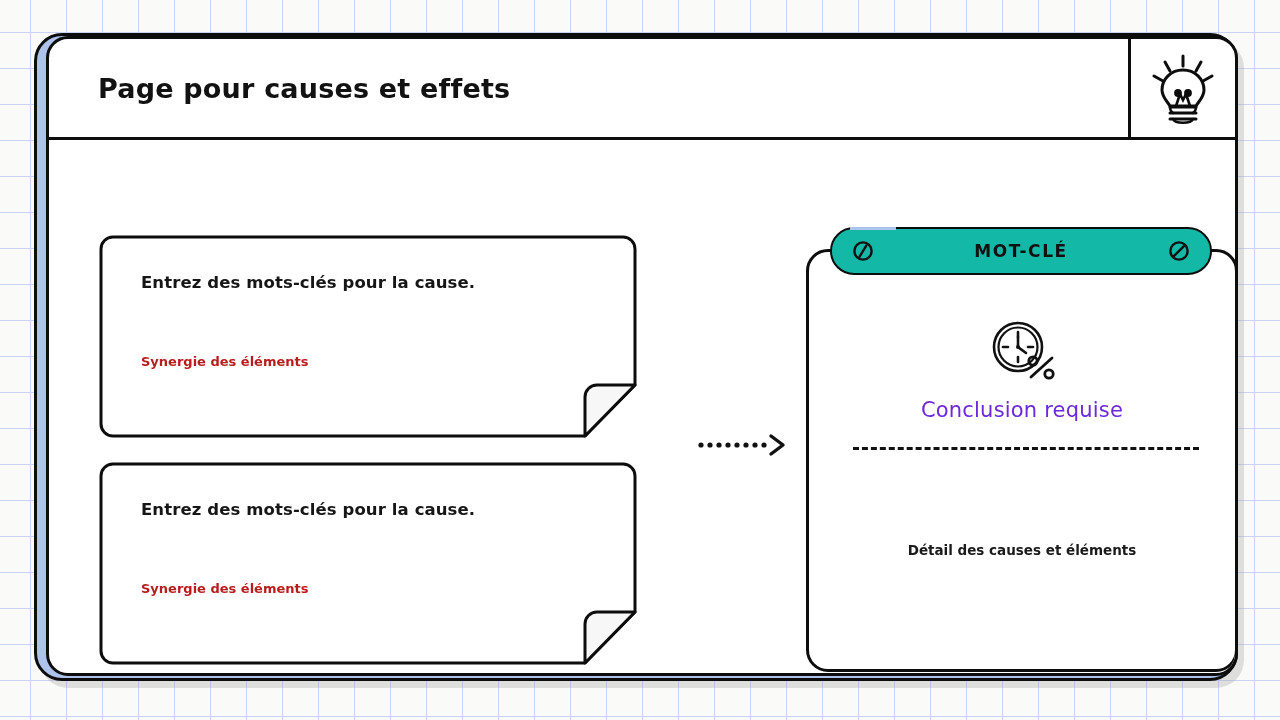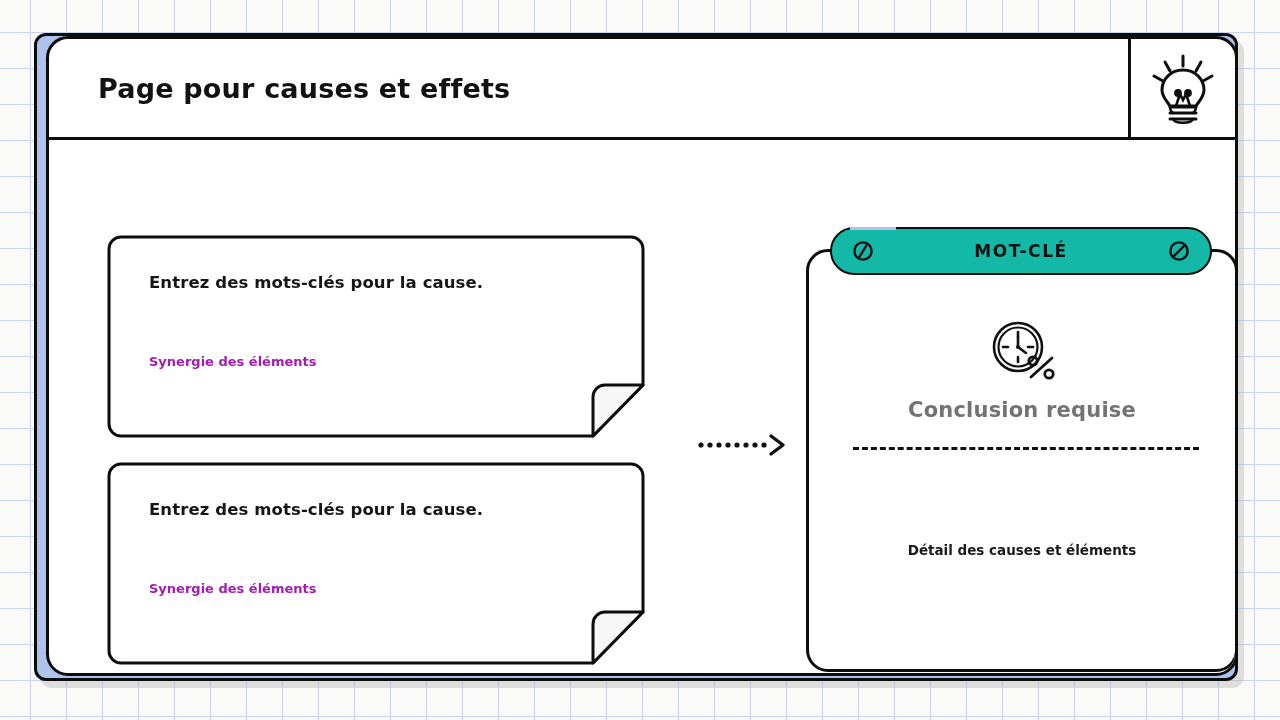--- a/index.html
+++ b/index.html
@@ -21,21 +21,21 @@
     position: relative;
   }
 
   
   #slide-frame {
     position: absolute;
     left: 34px;
     top: 33px;
     width: 1204px;
     height: 648px;
-    border-radius: 12px;
+    border-radius: 28px;
     background: #aec3ec;
     border: 3px solid #0d0d0d;
     box-shadow: 6px 7px 0 rgba(160,160,160,.30);
   }
 
   #slide-inner {
     position: absolute;
     left: 9px;
     top: 0px;
     width: 1192px;
@@ -83,21 +83,21 @@
     position: absolute;
     left: 0;
     top: 101px;
     width: 100%;
     height: 536px;
   }
 
   
   .cause-card {
     position: absolute;
-    left: 58px;
+    left: 50px;
     width: 538px;
     height: 203px;
     background: #ffffff;
     filter: drop-shadow(0 0 0 transparent);
   }
   #cause-card-1 { top: 95px; }
   #cause-card-2 { top: 322px; }
 
   .cause-card-shape {
     position: absolute;
@@ -114,21 +114,21 @@
     font-weight: 700;
     color: #161616;
     letter-spacing: .1px;
   }
   .cause-sub {
     position: absolute;
     top: 119px;
     left: 42px;
     font-size: 13px;
     font-weight: 600;
-    color: #a21caf;
+    color: #b91c1c;
   }
 
   
   #connector-arrow {
     position: absolute;
     left: 648px;
     top: 290px;
     width: 92px;
     height: 30px;
   }
@@ -204,22 +204,22 @@
     height: 62px;
   }
 
   #effect-heading {
     position: absolute;
     left: 0;
     right: 0;
     top: 146px;
     text-align: center;
     font-size: 21px;
-    font-weight: 700;
-    color: #737373;
+    font-weight: 400;
+    color: #6d28d9;
     letter-spacing: .2px;
   }
 
   #effect-divider {
     position: absolute;
     left: 44px;
     top: 195px;
     width: 346px;
     height: 0;
     border-top: 3px dashed #111;

